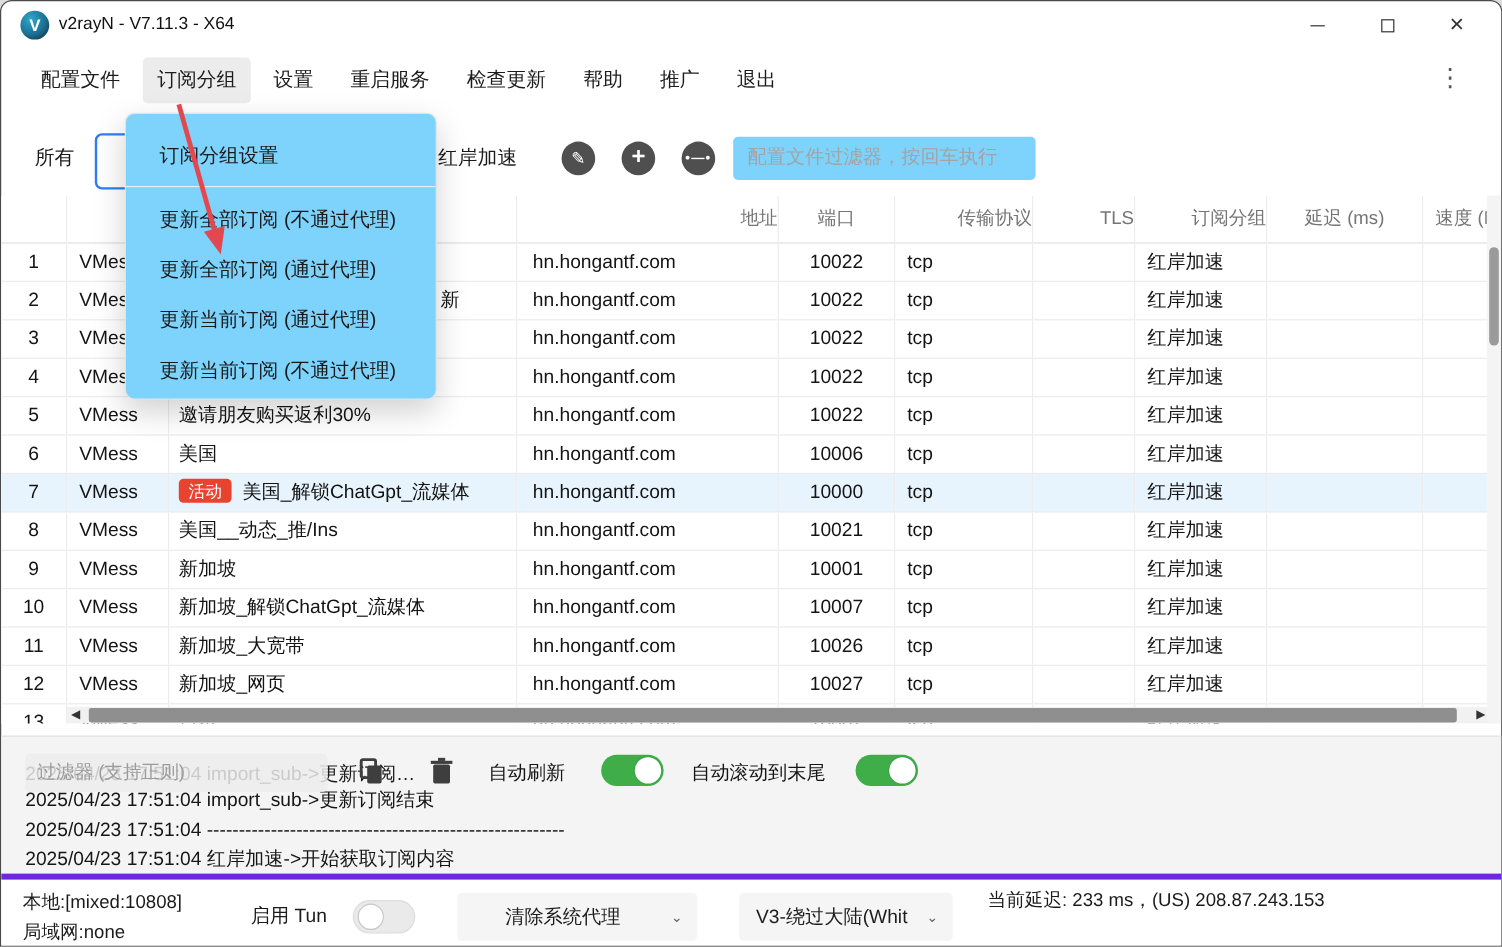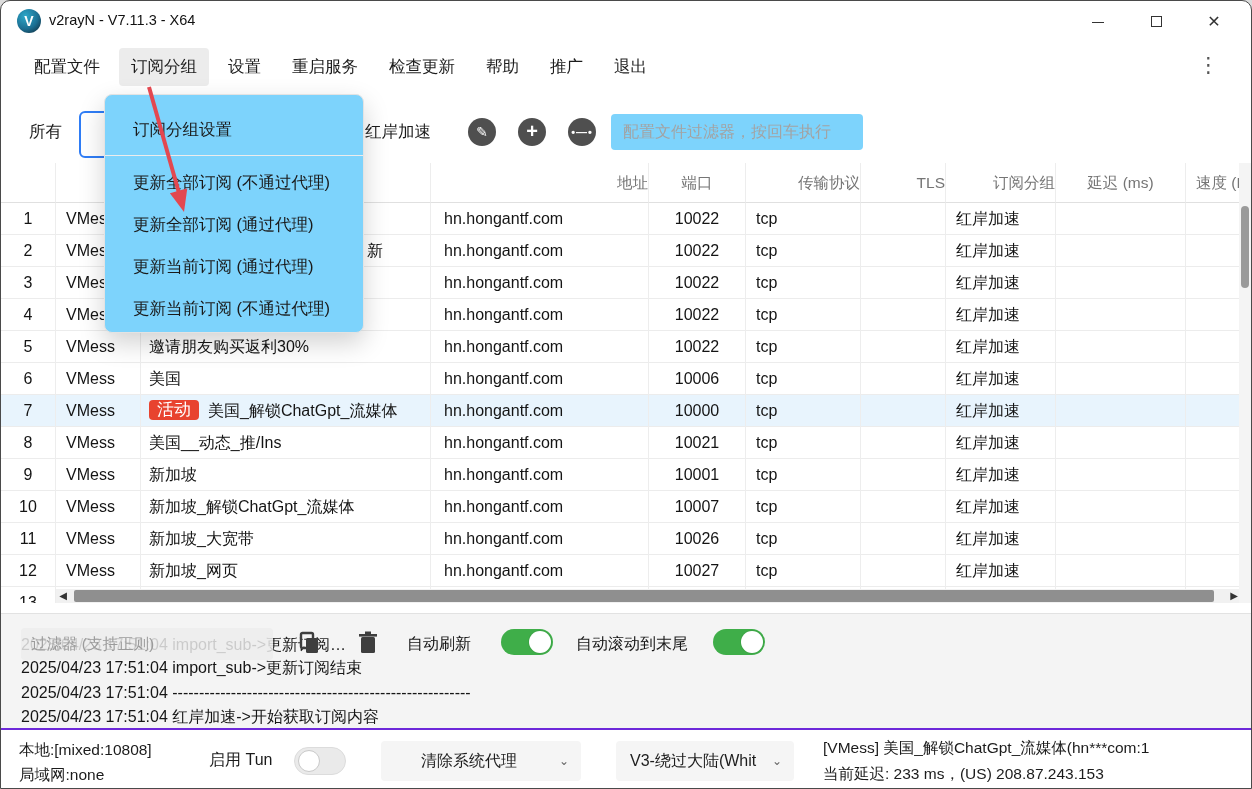--- a/index.html
+++ b/index.html
@@ -48,21 +48,21 @@
   .trow { height:32px; }
   .trow .cell { font-size:16px; line-height:31px; border-bottom:1px solid #ececec; color:#141414; }
   .cell { padding-left:10px; white-space:nowrap; overflow:hidden; border-right:1px solid #ededed; }
   .cell.c-index { text-align:center; padding-left:0; }
   .cell.c-port  { text-align:center; padding-left:0; }
   .cell.c-delay { text-align:center; padding-left:0; }
   .cell.c-addr  { padding-left:13px; }
   .cell.c-remarks { padding-left:8px; }
   .trow.selected .cell { background:#e8f4fd; }
   .remark-offset { padding-left:226px !important; }
-  .badge-activity { display:inline-block; background:#e8432f; color:#fff; font-size:17px; line-height:20px;
+  .badge-activity { display:inline-block; background:#e8432f; color:#fff; font-size:14px; line-height:20px;
      padding:0 8px; border-radius:4px; margin-right:9px; vertical-align:1px; }
   
   .hscroll { position:absolute; left:55px; bottom:0; width:1185px; height:14px; background:#f1f1f1; z-index:4; }
   .hscroll .thumb { position:absolute; left:18px; top:1px; height:12px; width:1140px; background:#8f8f8f; border-radius:2px; }
   .hscroll .arrow { position:absolute; top:0; width:14px; height:14px; font-size:10px; line-height:14px; color:#333; text-align:center; }
   .hscroll .a-left { left:0; }
   .hscroll .a-right { right:0; }
   .vscroll { position:absolute; right:0; top:162px; width:12px; height:440px; background:#f4f4f4; z-index:5; }
   .vscroll .thumb { position:absolute; left:2px; top:43px; width:8px; height:82px; background:#9a9a9a; border-radius:4px; }
   
@@ -87,21 +87,21 @@
   .lbl-refresh { left:406px; }
   .lbl-scroll { left:575px; }
   .toggle { position:absolute; border-radius:14px; }
   .toggle .knob { position:absolute; width:22px; height:22px; background:#fff; border-radius:50%; top:2px; }
   .toggle.on { background:#3fae49; }
   .toggle.on .knob { right:2px; box-shadow:0 0 0 1px rgba(0,0,0,.06); }
   .tg-refresh { left:500px; top:3px; width:52px; height:26px; }
   .tg-scroll { left:712px; top:3px; width:52px; height:26px; }
   .log-lines { position:absolute; left:20px; top:42px; font-size:16px; color:#161616; line-height:24.5px; white-space:nowrap; z-index:1; }
   
-  .statusbar { position:absolute; left:0; top:727px; width:1252px; height:62px; background:#fff; border-top:2px solid #6d28d9; }
+  .statusbar { position:absolute; left:0; top:727px; width:1252px; height:62px; background:#fff; border-top:5px solid #6d28d9; }
   .sb-left { position:absolute; left:18px; top:7px; font-size:15.5px; line-height:25px; }
   .sb-tun-label { position:absolute; left:208px; top:20px; font-size:16px; }
   .tg-tun { left:293px; top:17px; width:52px; height:28px; background:#eaeaea; border:1px solid #dcdcdc; }
   .tg-tun .knob { left:3px; top:2px; border:1px solid #c9c9c9; }
   .sb-select { position:absolute; top:11px; height:40px; background:#f5f5f5; border-radius:4px; font-size:16px;
      color:#1d1d1d; display:flex; align-items:center; }
   .sel-proxy { left:380px; width:200px; padding-left:40px; }
   .sel-routing { left:615px; width:178px; padding-left:14px; }
   .sb-chevron { position:absolute; right:12px; color:#666; font-size:12px; }
   .sb-right { position:absolute; left:822px; top:5px; font-size:15.5px; line-height:26px; }
@@ -376,18 +376,17 @@
       </div>
     <div class="sb-select sel-proxy">
       <span>清除系统代理</span>
       <span class="sb-chevron">⌄</span>
     </div>
     <div class="sb-select sel-routing">
       <span>V3-绕过大陆(Whit</span>
       <span class="sb-chevron">⌄</span>
     </div>
     <div class="sb-right">
-      <div>[VMess] 美国_解锁ChatGpt_流媒体(hn***com:1</div>
       <div>当前延迟: 233 ms，(US) 208.87.243.153</div>
     </div>
   </div>
 
 </div>
 
 </body></html>

